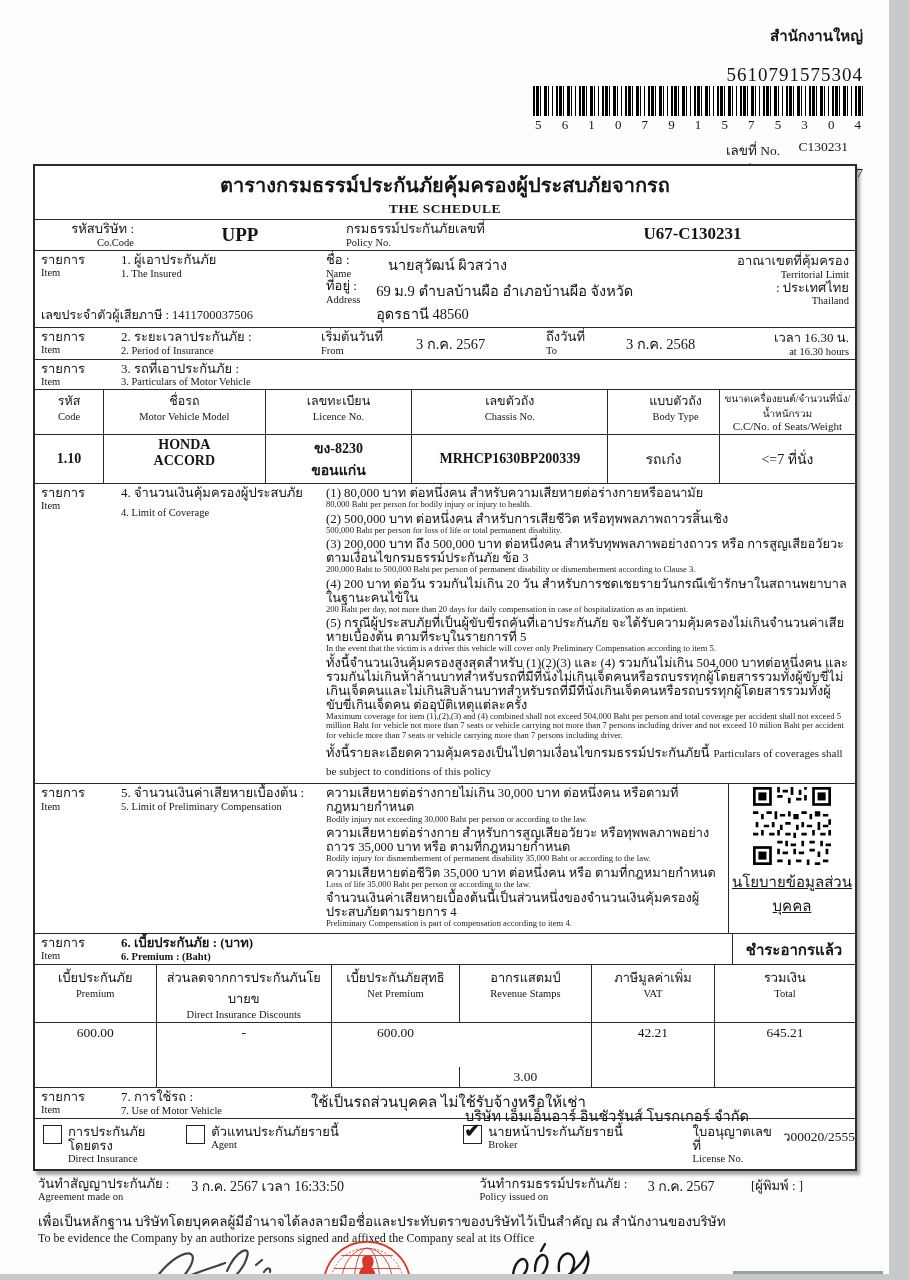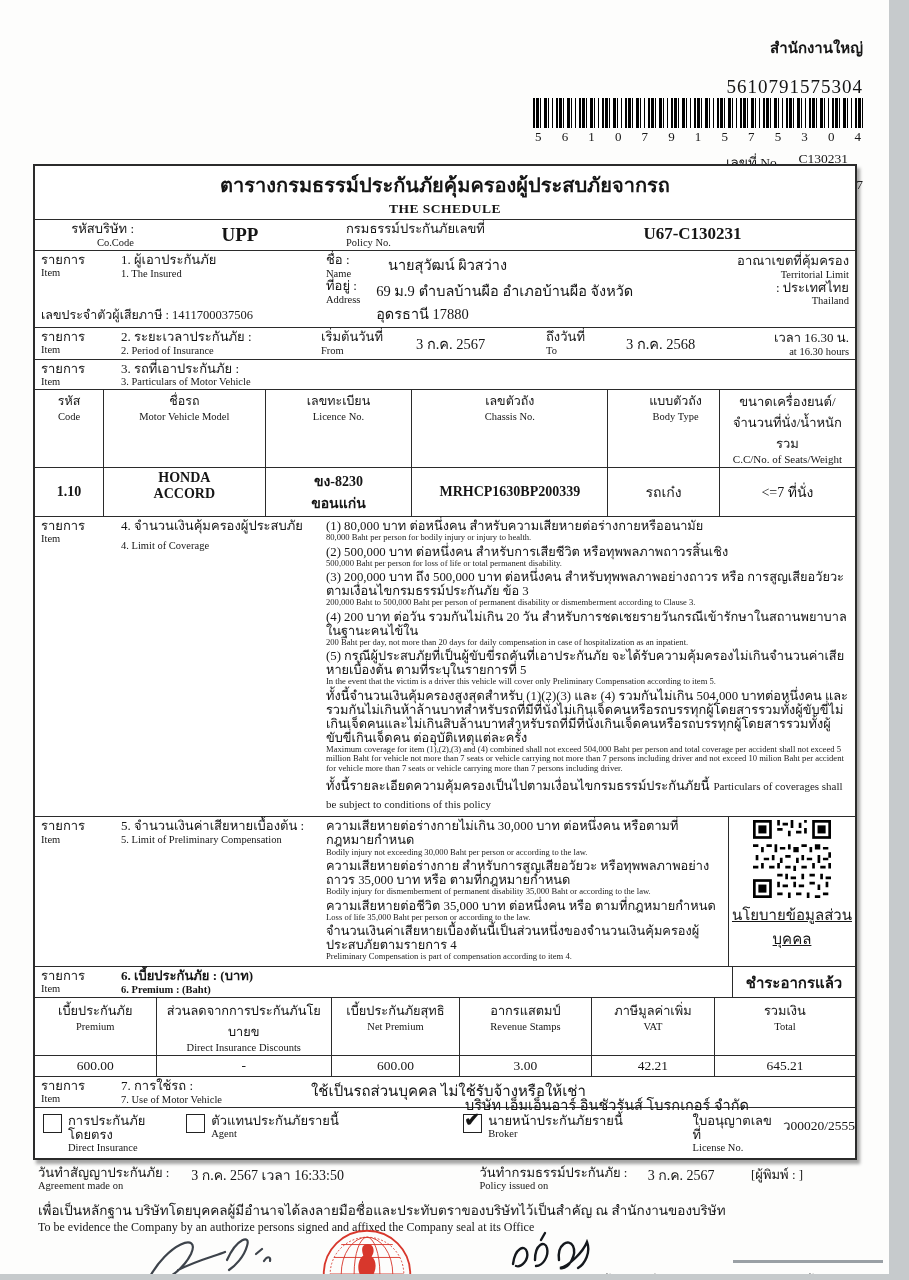--- a/index.html
+++ b/index.html
@@ -5,21 +5,21 @@
   html,body{margin:0;padding:0;background:#c6cacc;}
   .page{position:relative;width:889px;height:1274px;background:#fdfdfc;color:#151515;
         font-family:"Liberation Serif","DejaVu Serif",serif;overflow:hidden;}
   .th{display:block;}
   .en{display:block;font-size:10.5px;line-height:1.05;}
   .bold{font-weight:bold;}
   .center{text-align:center;}
   .right{text-align:right;}
 
   
-  .topbar{position:absolute;top:36px;right:26px;text-align:right;width:330px;}
+  .topbar{position:absolute;top:24px;right:26px;text-align:right;width:330px;}
   .office{font-size:15px;font-weight:bold;margin-bottom:16px;}
   .bc-num{font-size:19px;letter-spacing:1px;}
   .barcode{height:30px;background:repeating-linear-gradient(90deg,#000 0 2px,#fff 2px 3px,#000 3px 6px,#fff 6px 7px,#000 7px 8px,#fff 8px 11px,#000 11px 14px,#fff 14px 15px,#000 15px 16px,#fff 16px 19px,#000 19px 20px,#fff 20px 23px);}
   .bc-digits{font-size:13px;display:flex;justify-content:space-between;padding:0 2px;margin-top:1px;}
   .docmeta{margin-top:6px;font-size:13.5px;display:grid;grid-template-columns:auto auto;justify-content:end;column-gap:18px;row-gap:0;text-align:left;width:240px;margin-left:auto;}
 
   
   .sched{position:relative;margin:164px 32px 0 33px;border:2px solid #2b2b2b;box-shadow:3px 4px 3px rgba(60,60,60,.45);background:#fff;}
   .trow{display:flex;border-top:1.6px solid #2b2b2b;}
   .trow:first-child{border-top:none;}
@@ -31,21 +31,21 @@
   .title-th{font-size:20px;font-weight:bold;}
   .title-en{font-size:13.5px;font-weight:bold;letter-spacing:.5px;}
   .lbl13 .th{font-size:13px;line-height:1.15;}
   .big-th{font-size:14.5px;}
   .covline{margin-bottom:2px;}
   .covline .th{font-size:12.8px;line-height:1.1;}
   .covline .en{font-size:8.6px;line-height:1.1;color:#222;}
   .veh-h .cell{padding:1px 2px;}
   .veh-h{font-size:12.5px;text-align:center;}
   .veh-v{font-size:14px;text-align:center;font-weight:bold;}
-  .tiny{font-size:13px;}
+  .tiny{font-size:10px;}
   .premhead{font-size:12.8px;text-align:center;}
   .premval{font-size:13.5px;text-align:center;}
   .chk{width:17px;height:17px;border:1.7px solid #222;flex:none;margin-right:6px;position:relative;background:#fff;}
   .chk .mark{position:absolute;left:0px;top:-7px;font-size:19px;font-weight:bold;}
   .chkitem{display:flex;align-items:flex-start;font-family:Liberation Serif, serif;}
   .chklbl .th{font-size:13px;line-height:1.1;}
   .stamp-cell{width:122px;flex:none;display:flex;align-items:flex-end;justify-content:center;font-weight:bold;font-size:15px;padding-bottom:2px;}
   .qrcell{width:122px;flex:none;text-align:center;padding:3px 2px;}
   .qrcap{font-size:15px;margin-top:1px;text-decoration:underline;}
 
@@ -132,21 +132,21 @@
           </div>
           <div class="big-th">นายสุวัฒน์ ผิวสว่าง</div>
         </div>
         <div style="display:flex;">
           <div class="lbl13" style="width:62px;">
             <span class="th">ที่อยู่ :</span>
             <span class="en">Address</span>
           </div>
           <div>
             <span class="big-th">69 ม.9</span>
-            <span class="big-th">ตำบลบ้านผือ อำเภอบ้านผือ จังหวัดอุดรธานี 17880</span>
+            <span class="big-th">ตำบลบ้านผือ อำเภอบ้านผือ จังหวัดอุดรธานี 48560</span>
           </div>
         </div>
       </div>
       <div class="cell right" style="width:190px;flex:none;font-size:13px;line-height:1.2;">
         <span class="th">อาณาเขตที่คุ้มครอง</span>
         <span class="en">Territorial Limit</span>
         <span class="th">: ประเทศไทย</span>
         <span class="en">Thailand</span>
       </div>
     </div>
@@ -346,21 +346,21 @@
         </div>
       <div class="cell vl" style="width:17.2%;">
           <span class="th">รวมเงิน</span>
           <span class="en">Total</span>
         </div>
     </div>
     <div class="trow premval">
       <div class="cell" style="width:14.7%;">600.00</div>
       <div class="cell vl" style="width:21.4%;">-</div>
       <div class="cell vl" style="width:15.6%;">600.00</div>
-      <div class="cell vl" style="width:16.1%;">3.00</div>
+      <div class="cell vl" style="width:16.1%;margin-top:44px;">3.00</div>
       <div class="cell vl" style="width:15.0%;">42.21</div>
       <div class="cell vl" style="width:17.2%;">645.21</div>
     </div>
 
     <div class="trow">
       <div class="cell itemcol">
         <span class="th">รายการ</span>
         <span class="en">Item</span>
       </div>
       <div class="cell lbl13" style="width:190px;flex:none;">

